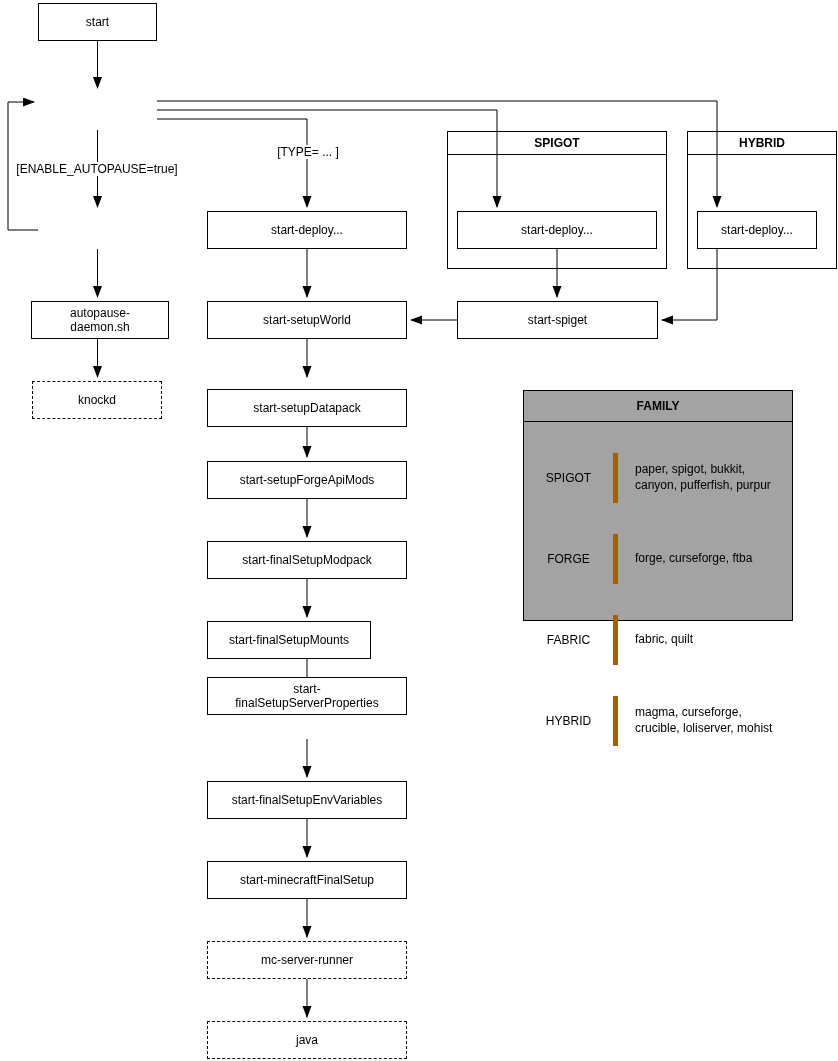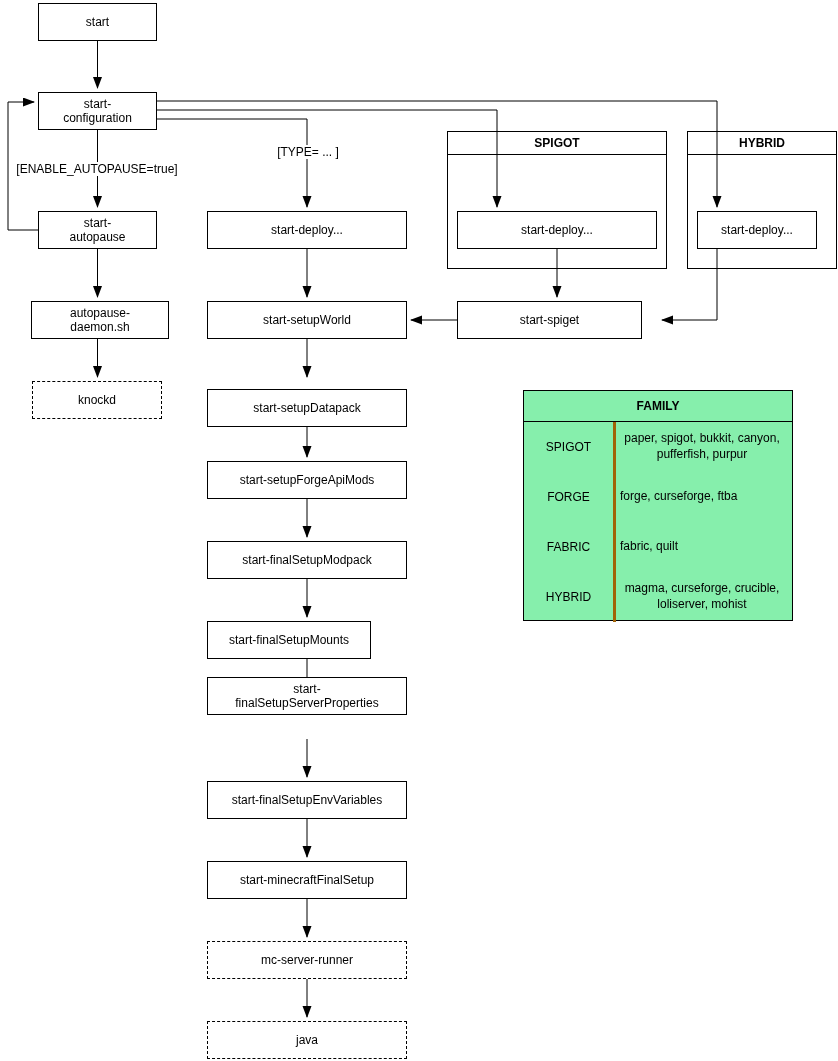--- a/index.html
+++ b/index.html
@@ -14,25 +14,25 @@
   .node{
     position:absolute;border:1px solid #000;background:#fff;box-sizing:border-box;
     display:flex;align-items:center;justify-content:center;text-align:center;
     z-index:3;line-height:1.2;padding:18px;
   }
   .dashed{border-style:dashed;}
   .edge-label{
     position:absolute;transform:translate(-50%,-50%);background:#fff;
     white-space:nowrap;z-index:4;padding:0 2px;
   }
-  .family-table{position:absolute;left:523px;top:390px;width:270px;height:231px;border:1px solid #000;background:#86efac;box-sizing:border-box;z-index:3;display:flex;flex-direction:column;}
+  .family-table{position:absolute;left:523px;top:390px;width:270px;height:231px;border:1px solid #000;background:#a3a3a3;box-sizing:border-box;z-index:3;display:flex;flex-direction:column;gap:31px;}
   .family-header{height:31px;border-bottom:1px solid #000;display:flex;align-items:center;justify-content:center;font-weight:bold;box-sizing:border-box;flex:none;}
   .family-row{display:flex;height:50px;flex:none;}
   .family-cell-name{width:89px;flex:none;display:flex;align-items:center;justify-content:center;box-sizing:border-box;}
-  .family-cell-members{flex:1;border-left:3px solid #a16207;display:flex;align-items:center;box-sizing:border-box;padding:4px 8px 4px 4px;text-align:center;line-height:1.3;}
+  .family-cell-members{flex:1;border-left:5px solid #a16207;display:flex;align-items:center;box-sizing:border-box;padding:4px 8px 4px 17px;text-align:left;line-height:1.3;}
 </style>
 </head>
 <body>
 
 <div class="canvas">
 
   <div class="container-box" style="left:447px;top:131px;width:220px;height:138px;">
     <div class="container-title">SPIGOT</div>
   </div>
   <div class="container-box" style="left:687px;top:131px;width:150px;height:138px;">
@@ -64,40 +64,38 @@
       <polyline points="307,739 307,777" marker-end="url(#arrow)"></polyline>
       <polyline points="307,819 307,857" marker-end="url(#arrow)"></polyline>
       <polyline points="307,899 307,937" marker-end="url(#arrow)"></polyline>
       <polyline points="307,979 307,1017" marker-end="url(#arrow)"></polyline>
       <polyline points="97.5,249 97.5,297" marker-end="url(#arrow)"></polyline>
       <polyline points="97.5,339 97.5,377" marker-end="url(#arrow)"></polyline>
     </g>
   </svg>
 
   <div class="node" style="left:38px;top:3px;width:119px;height:37px;">start</div>
-  <div class="node" style="left:38px;top:92px;width:119px;height:38px;">start-configuration</div>
-  <div class="node" style="left:38px;top:211px;width:119px;height:38px;">start-autopause</div>
   <div class="node" style="left:31px;top:301px;width:138px;height:38px;">autopause-daemon.sh</div>
   <div class="node dashed" style="left:32px;top:381px;width:130px;height:38px;">knockd</div>
 
   <div class="node" style="left:207px;top:211px;width:200px;height:38px;">start-deploy...</div>
   <div class="node" style="left:207px;top:301px;width:200px;height:38px;">start-setupWorld</div>
   <div class="node" style="left:207px;top:381px;width:200px;height:38px;margin-top:8px;">start-setupDatapack</div>
   <div class="node" style="left:207px;top:461px;width:200px;height:38px;">start-setupForgeApiMods</div>
   <div class="node" style="left:207px;top:541px;width:200px;height:38px;">start-finalSetupModpack</div>
   <div class="node" style="left:207px;top:621px;width:164px;height:38px;">start-finalSetupMounts</div>
   <div class="node" style="left:207px;top:677px;width:200px;height:38px;">start-finalSetupServerProperties</div>
   <div class="node" style="left:207px;top:781px;width:200px;height:38px;">start-finalSetupEnvVariables</div>
   <div class="node" style="left:207px;top:861px;width:200px;height:38px;">start-minecraftFinalSetup</div>
   <div class="node dashed" style="left:207px;top:941px;width:200px;height:38px;">mc-server-runner</div>
   <div class="node dashed" style="left:207px;top:1021px;width:200px;height:38px;">java</div>
 
   <div class="node" style="left:457px;top:211px;width:200px;height:38px;">start-deploy...</div>
   <div class="node" style="left:697px;top:211px;width:120px;height:38px;">start-deploy...</div>
-  <div class="node" style="left:457px;top:301px;width:185px;height:38px;">start-spiget</div>
+  <div class="node" style="left:457px;top:301px;width:201px;height:38px;">start-spiget</div>
 
   <div class="edge-label" style="left:97px;top:169px;">[ENABLE_AUTOPAUSE=true]</div>
   <div class="edge-label" style="left:308px;top:152px;">[TYPE= ... ]</div>
 
   <div class="family-table">
     <div class="family-header">FAMILY</div>
     <div class="family-row">
       <div class="family-cell-name">SPIGOT</div>
       <div class="family-cell-members">paper, spigot, bukkit, canyon, pufferfish, purpur</div>
     </div>

